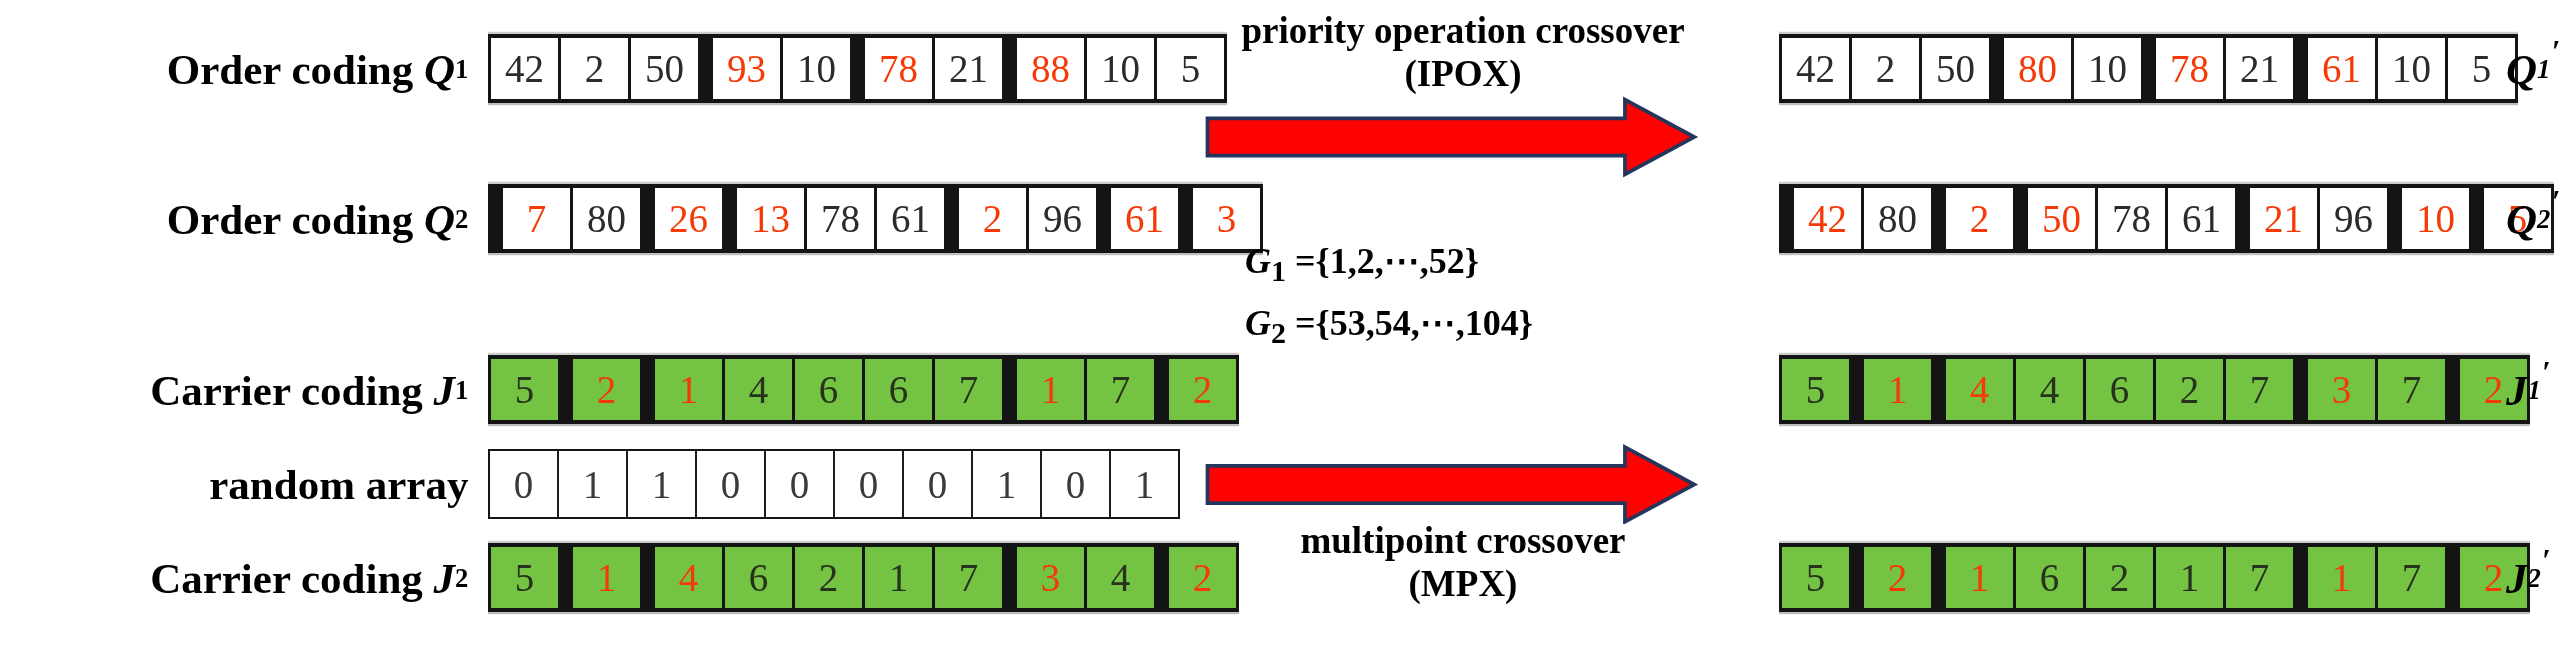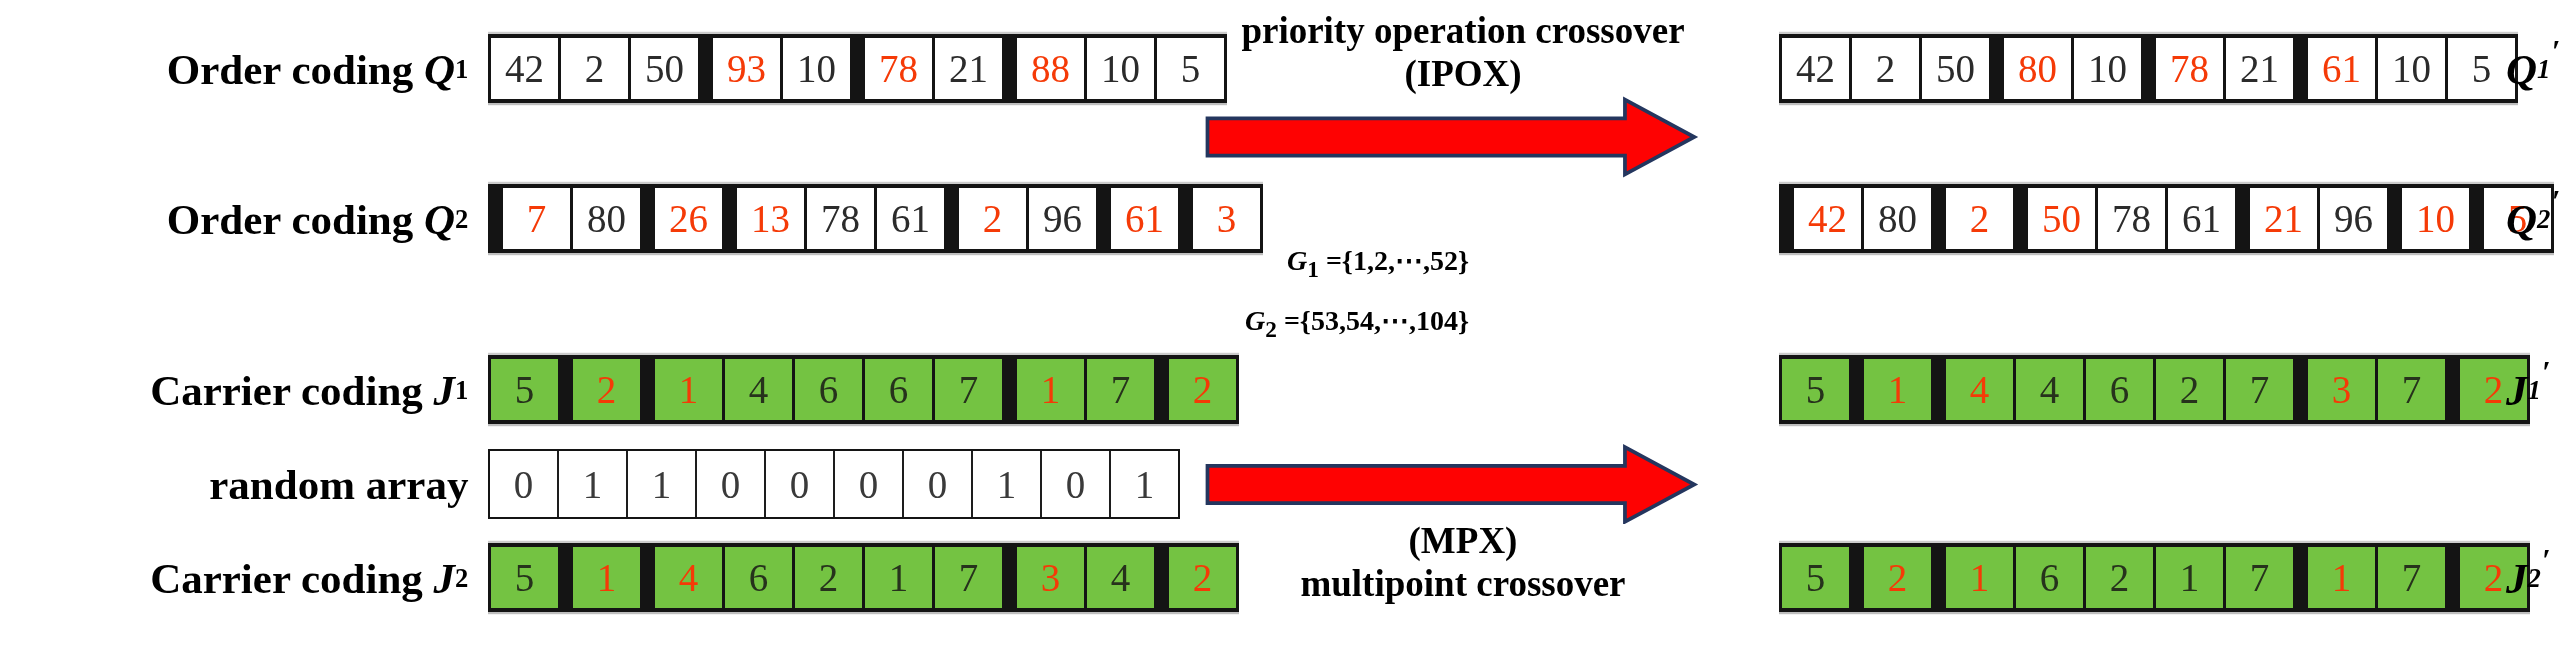--- a/index.html
+++ b/index.html
@@ -37,22 +37,22 @@
   .rlabel{position:absolute;left:2494px;height:70px;display:flex;align-items:center;
           font-weight:bold;font-style:italic;font-size:43px;color:#000;}
   .prime{font-style:normal;font-weight:bold;font-size:0.72em;position:relative;top:-0.55em;margin-left:1.5px;}
 
   
   .caption{position:absolute;left:1137px;width:628px;text-align:center;
            font-weight:bold;font-size:37px;line-height:43px;color:#000;}
   .cap-ipox{top:9px}.cap-mpx{top:519px}
 
   
-  .sets{position:absolute;left:1233px;top:235px;font-size:28px;font-weight:bold;
-        line-height:52px;color:#000;text-align:right;}
+  .sets{position:absolute;left:1233px;top:235px;font-size:36px;font-weight:bold;
+        line-height:52px;color:#000;}
   .sets i{font-style:italic;}
 
   
   .arrow{position:absolute;left:1193px;width:494px;height:82px;}
   .arrow1{top:96px}.arrow2{top:442px}
 </style>
 </head>
 <body>
 
 <div class="canvas">
@@ -136,22 +136,22 @@
   <div class="sets">
     <div><i>G</i><sub>1</sub><span> ={1,2,⋯,52}</span></div>
     <div><i>G</i><sub>2</sub><span> ={53,54,⋯,104}</span></div>
   </div>
 
   <svg class="arrow arrow2" viewBox="0 0 660 110" xmlns="http://www.w3.org/2000/svg">
     <polygon points="2,32 562,32 562,7 655,57 562,107 562,82 2,82" fill="#fe0202" stroke="#24365e" stroke-width="5"></polygon>
   </svg>
 
   <div class="caption cap-mpx">
+    <div>multipoint crossover</div>
     <div>(MPX)</div>
-    <div>multipoint crossover</div>
   </div>
 
   <div class="strip rstrip orange row1">
       <div class="cell">42</div>
       <div class="cell">2</div>
       <div class="cell">50</div>
       <div class="cell red">80</div>
       <div class="cell">10</div>
       <div class="cell red">78</div>
       <div class="cell">21</div>

